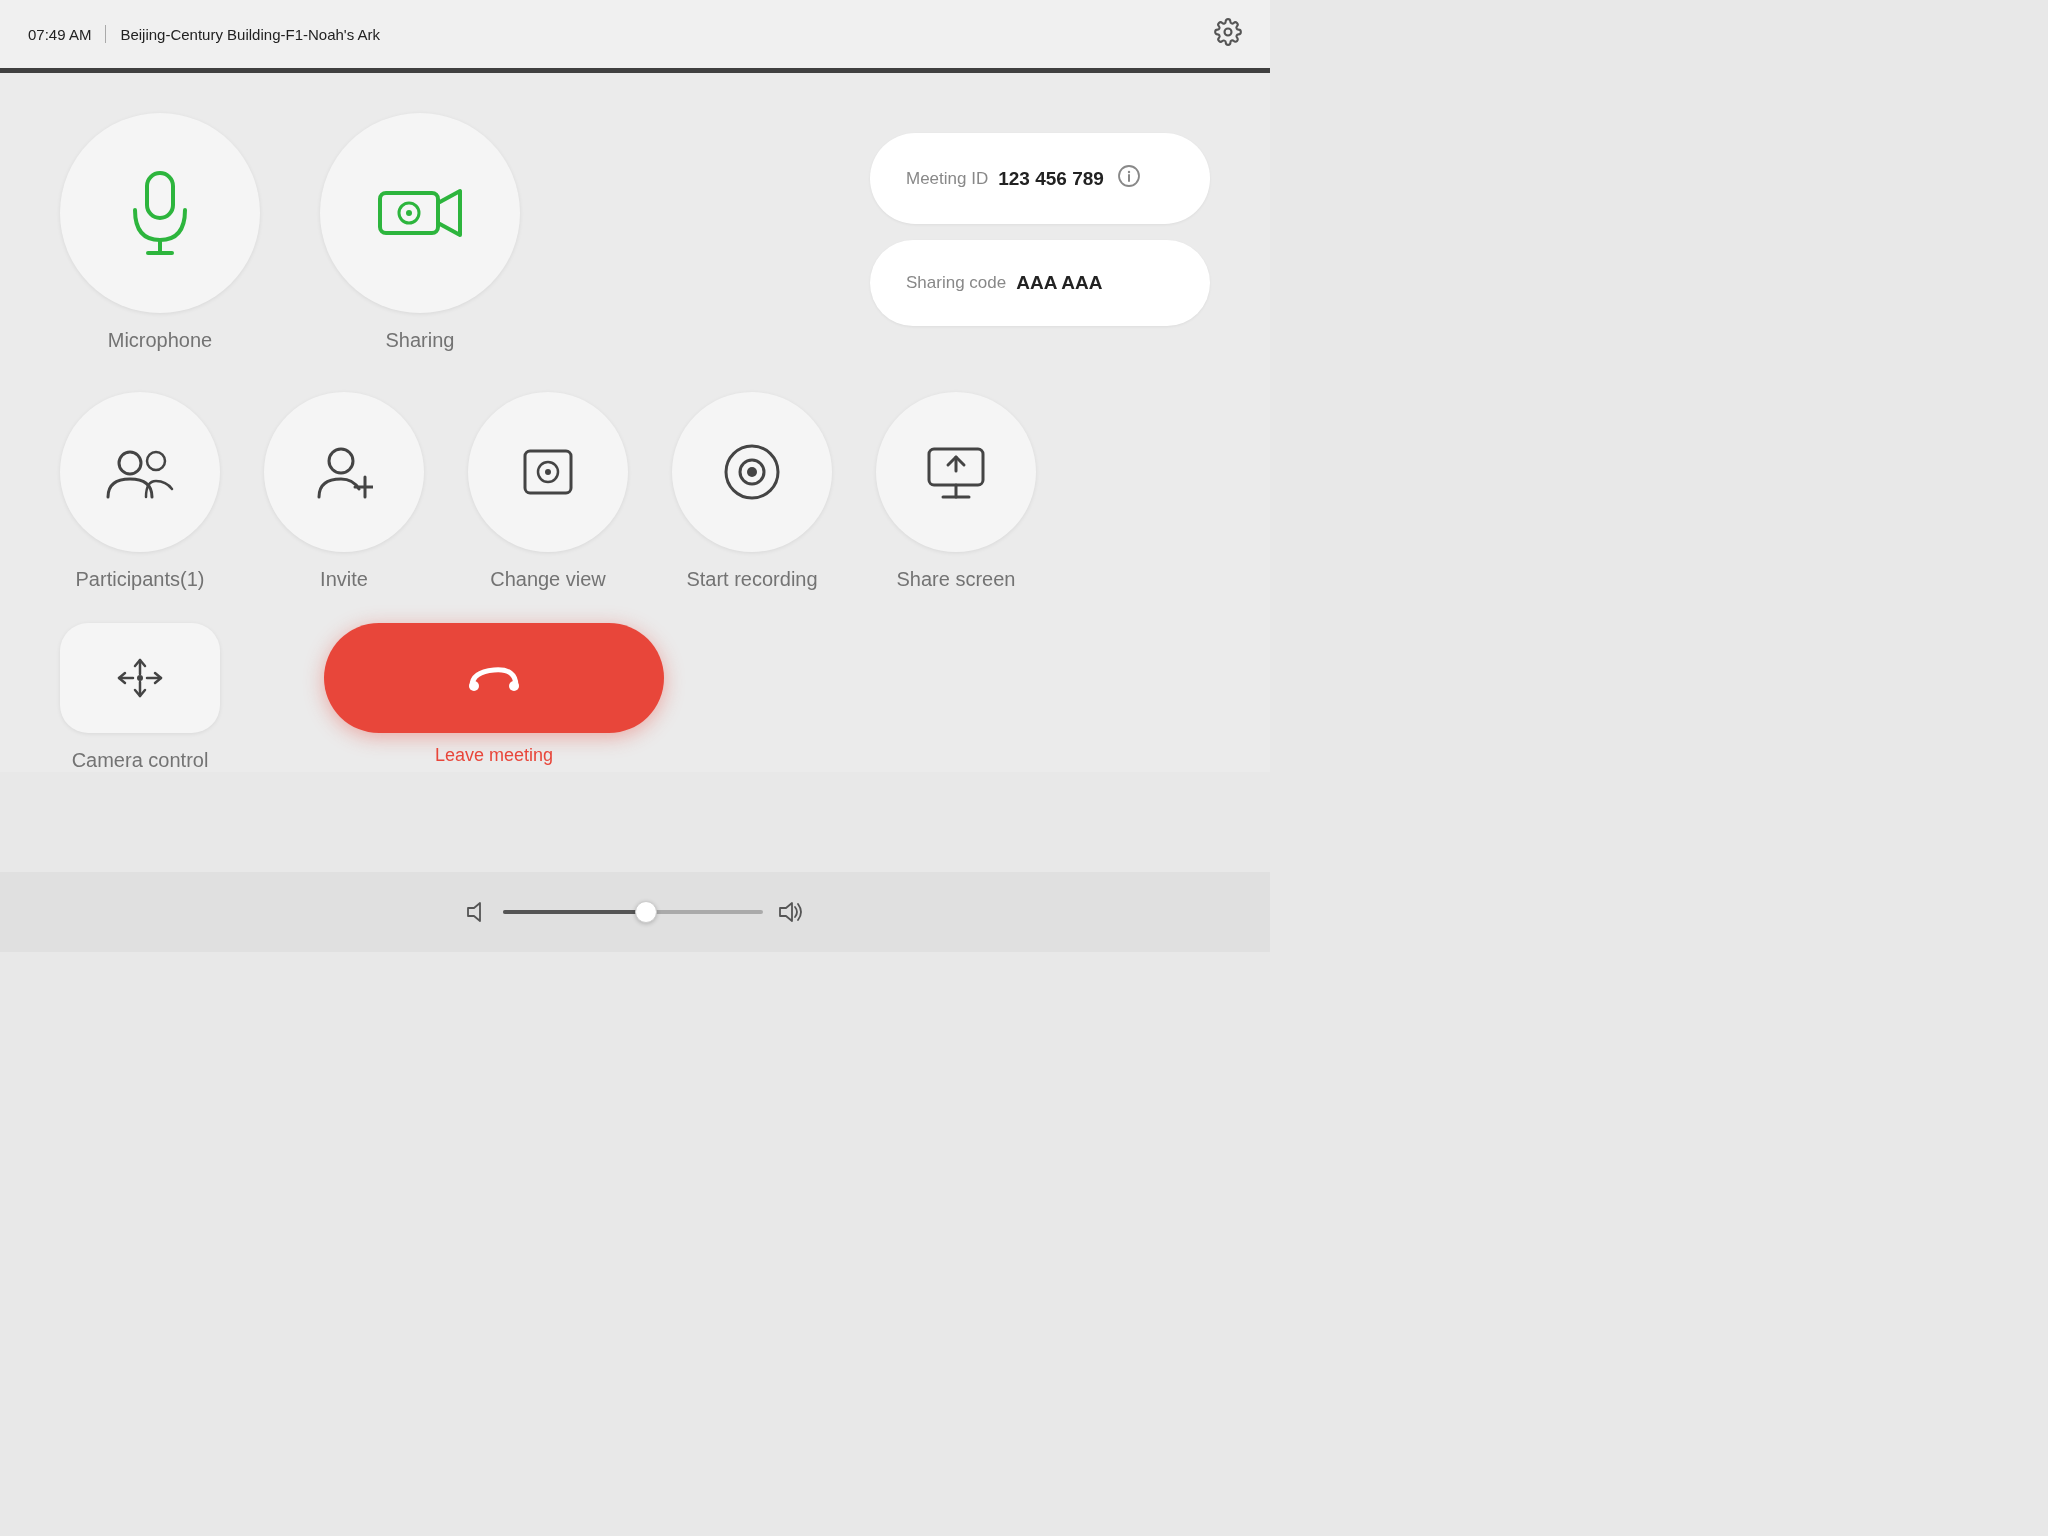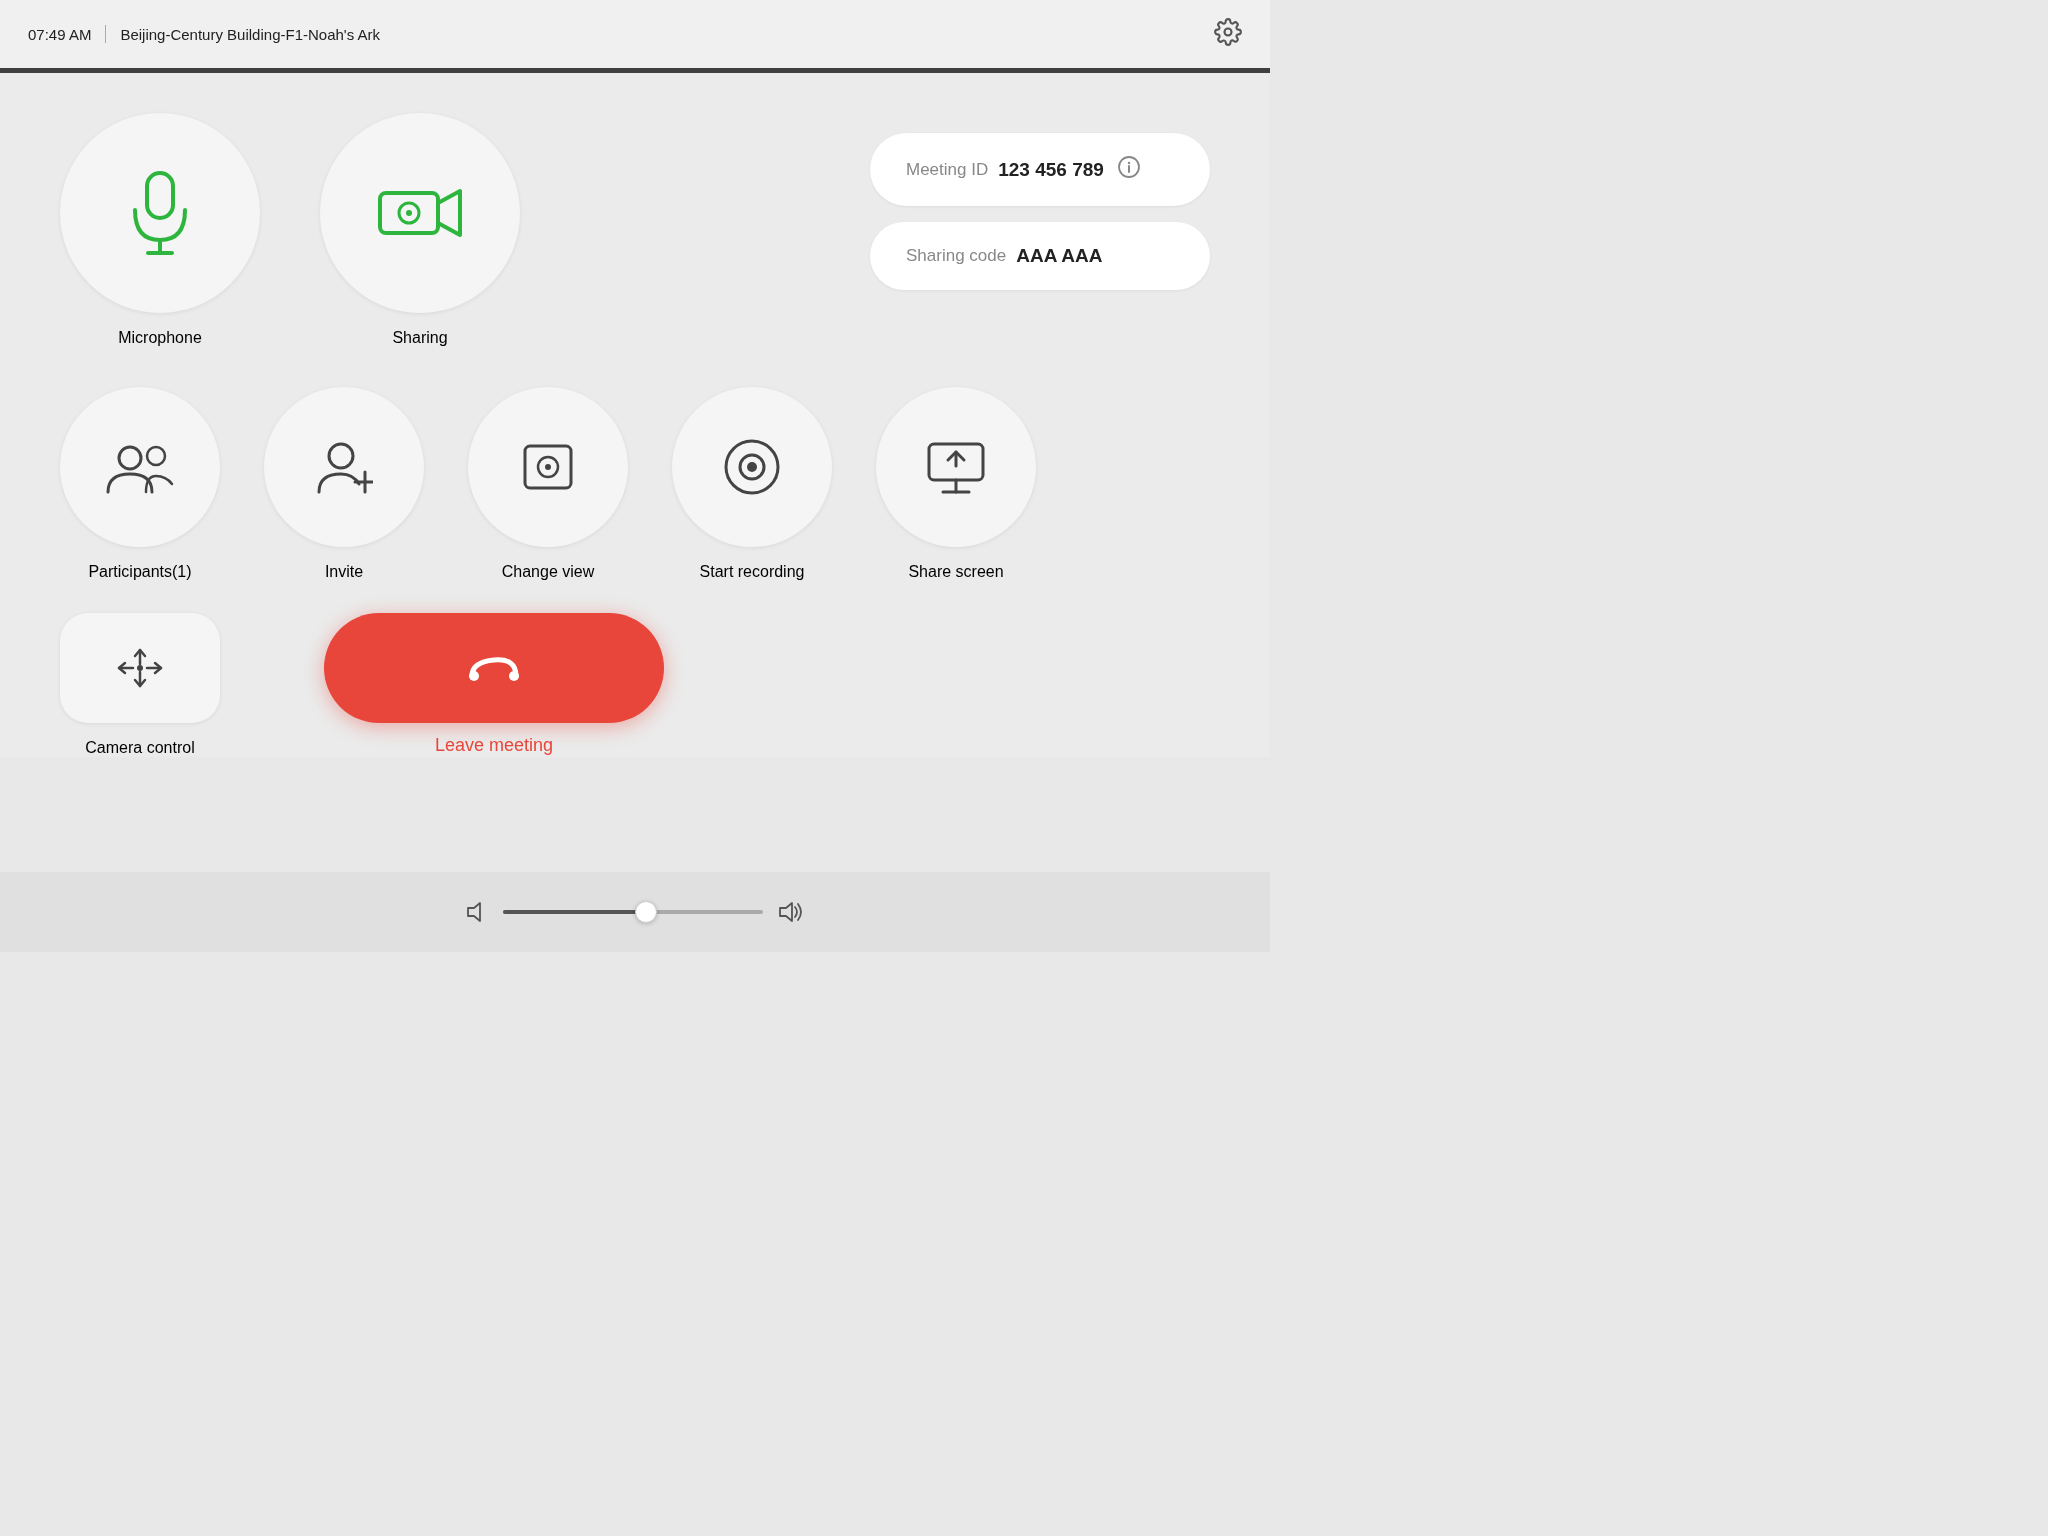--- a/index.html
+++ b/index.html
@@ -73,37 +73,37 @@
       width: 160px;
       height: 160px;
       background: #f5f5f5;
       border-radius: 50%;
       display: flex;
       align-items: center;
       justify-content: center;
       box-shadow: 0 1px 4px rgba(0,0,0,0.08);
     }
     .circle-label {
-      font-size: 16px;
-      color: #000000;
+      font-size: 20px;
+      color: #737373;
       text-align: center;
     }
 
     
     .meeting-info {
       display: flex;
       flex-direction: column;
       gap: 16px;
       margin-left: auto;
       margin-top: 20px;
     }
     .info-card {
       background: #fff;
       border-radius: 50px;
-      padding: 23px 36px;
+      padding: 32px 36px;
       display: flex;
       align-items: center;
       gap: 10px;
       font-size: 17px;
       color: #555;
       min-width: 340px;
       box-shadow: 0 1px 3px rgba(0,0,0,0.06);
     }
     .info-card .label {
       color: #888;

